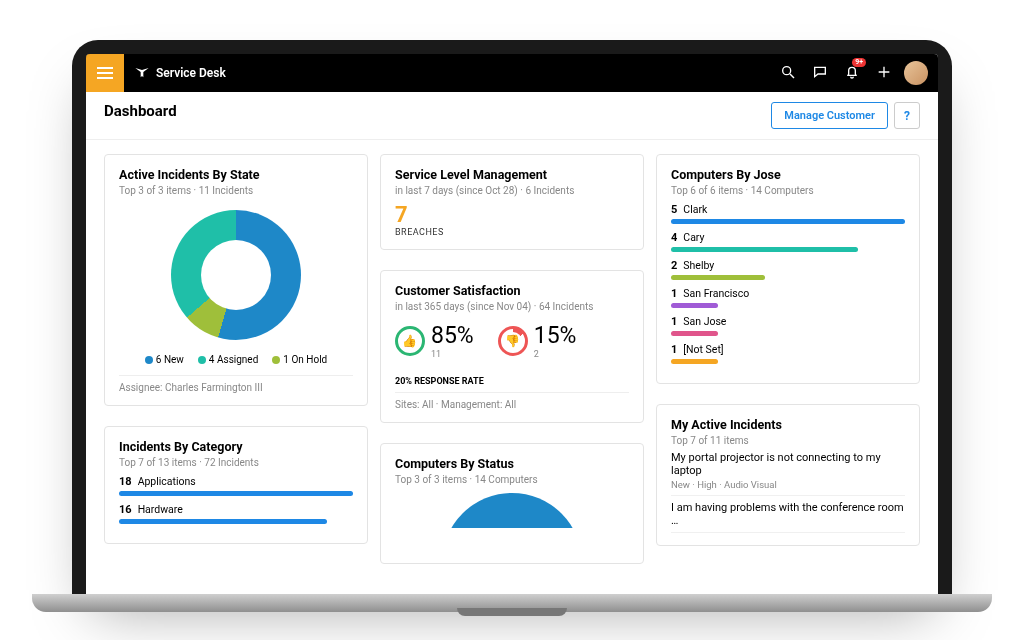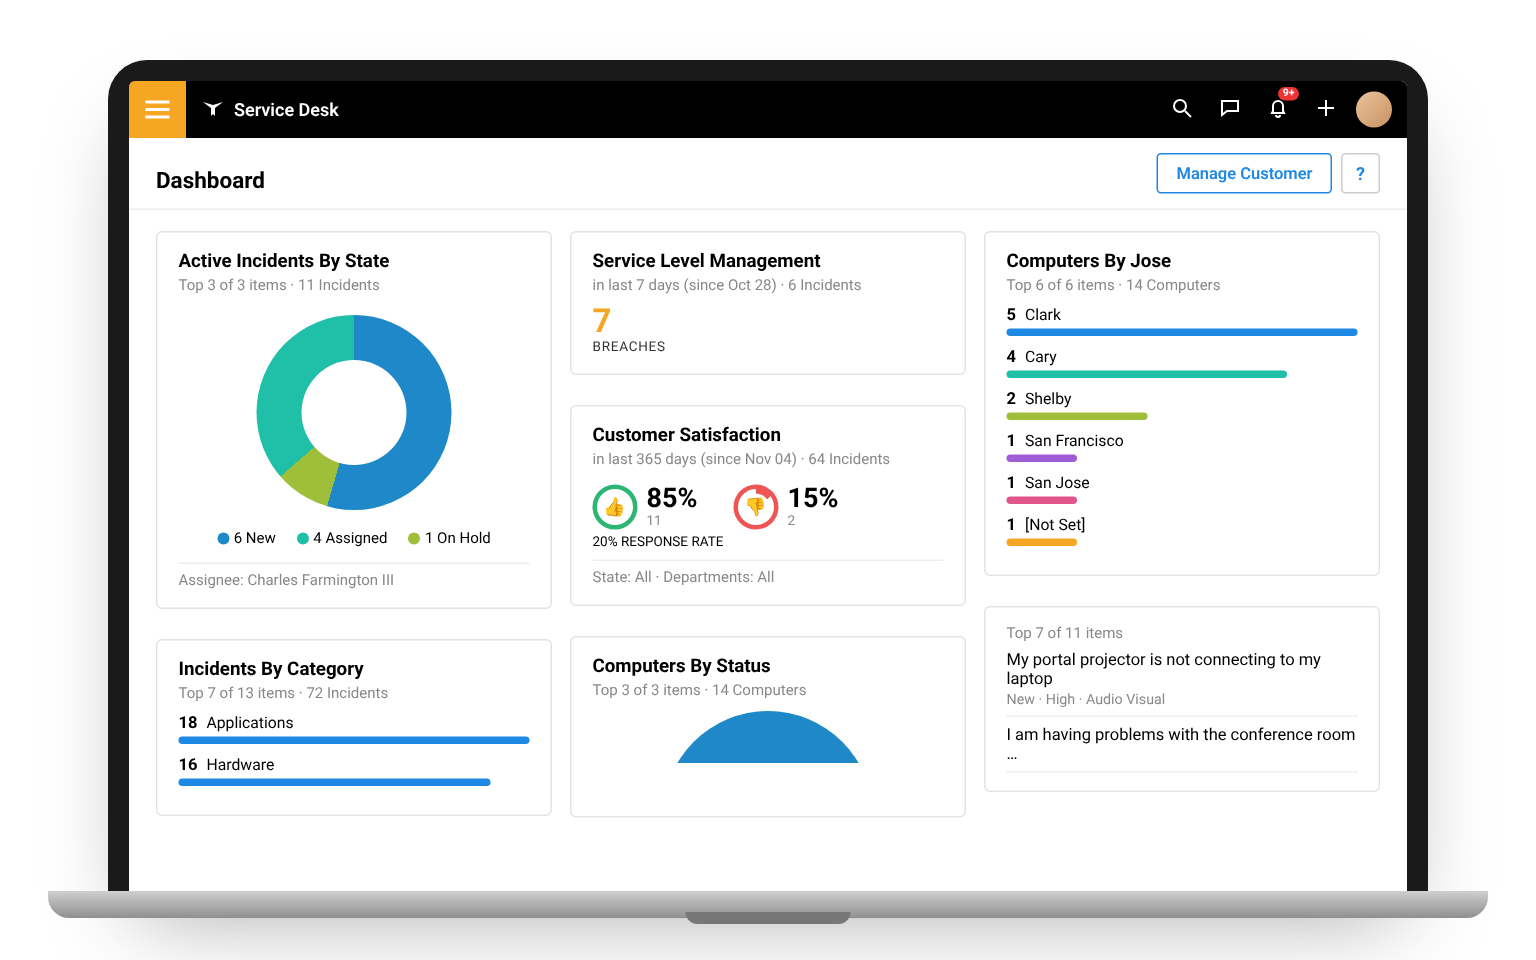--- a/index.html
+++ b/index.html
@@ -17,21 +17,21 @@
   .ham span:after{position:absolute;top:5px}
   .brand{display:flex;align-items:center;gap:6px;padding-left:10px;font-weight:600}
   .brand svg{width:16px;height:16px;fill:#fff}
   .hspacer{flex:1}
   .hicn{width:32px;height:38px;display:flex;align-items:center;justify-content:center;position:relative;cursor:pointer}
   .hicn svg{width:16px;height:16px;fill:none;stroke:#fff;stroke-width:2}
   .badge{position:absolute;top:4px;right:2px;background:#e33;color:#fff;font-size:7px;font-weight:700;border-radius:7px;padding:1px 3px;line-height:1}
   .avatar{width:24px;height:24px;border-radius:50%;background:linear-gradient(135deg,#e8c49a,#c99262);margin:0 10px 0 4px;cursor:pointer}
   
   .page{flex:1;background:#fff;overflow:hidden}
-  .phead{display:flex;align-items:flex-end;padding:10px 18px;border-bottom:1px solid #eee}
+  .phead{display:flex;align-items:flex-start;padding:10px 18px;border-bottom:1px solid #eee}
   .phead h1{font-size:15px;font-weight:700}
   .phead .sp{flex:1}
   .mwbtn{border:1px solid #1e88e5;color:#1e88e5;background:#fff;font-size:11px;padding:6px 12px;border-radius:3px;cursor:pointer;font-weight:600}
   .helpb{border:1px solid #ccc;color:#1e88e5;background:#fff;font-size:12px;font-weight:700;width:26px;height:27px;border-radius:3px;margin-left:6px;cursor:pointer}
   .grid{padding:14px 18px;display:grid;grid-template-columns:1fr 1fr 1fr;gap:12px;height:calc(100% - 48px);overflow:hidden}
   .col{display:flex;flex-direction:column;gap:20px}
   .card{border:1px solid #e3e3e3;border-radius:4px;padding:12px 14px;background:#fff}
   .card h3{font-size:12.5px;font-weight:700;margin-bottom:3px}
   .sub{font-size:10px;color:#888}
   
@@ -44,23 +44,23 @@
   
   .bignum{font-size:22px;color:#f5a623;font-weight:700;margin-top:6px}
   .biglbl{font-size:9px;font-weight:400;letter-spacing:.5px;color:#333}
   
   .csat{display:flex;gap:24px;align-items:center;padding:10px 0 4px}
   .ring{width:30px;height:30px;border-radius:50%;display:flex;align-items:center;justify-content:center;font-size:12px}
   .ring.g{border:3px solid #2bb673;color:#2bb673}
   .ring.r{border:3px solid #e55;color:#e55;background:conic-gradient(#e55 0 54deg,transparent 54deg 360deg);position:relative}
   .ring.r:before{content:"";position:absolute;inset:3px;background:#fff;border-radius:50%}
   .ring.r span{position:relative}
-  .csat .pct{font-size:18px;font-weight:700}
+  .csat .pct{font-size:23px;font-weight:400}
   .csat .cnt{font-size:9px;color:#888;display:block}
-  .rr{font-size:9px;font-weight:400;margin-top:0}
+  .rr{font-size:9px;font-weight:700;margin-top:13px}
   
   .barrow{margin:7px 0}
   .barlbl{font-size:10.5px;display:flex;gap:6px;align-items:baseline;margin-bottom:3px}
   .barlbl b{font-size:11px}
   .bar{height:5px;border-radius:3px;position:relative;background:transparent}
   .barfill{height:5px;border-radius:3px}
   
   .inc{font-size:11px;padding:5px 0;border-bottom:1px solid #f0f0f0}
   .inc .meta{font-size:9.5px;color:#888;margin-top:2px}
   
@@ -179,21 +179,21 @@
                   <div><span class="pct">85%</span><span class="cnt">11</span></div>
                 </div>
                 <div style="display:flex;align-items:center;gap:6px">
                   <div class="ring r">
                       <span>👎</span>
                     </div>
                   <div><span class="pct">15%</span><span class="cnt">2</span></div>
                 </div>
               </div>
               <div class="rr">20% RESPONSE RATE</div>
-              <div class="foot">State: All   ·   Departments: All</div>
+              <div class="foot">Sites: All   ·   Management: All</div>
             </div>
 
             <div class="card">
               <h3>Computers By Status</h3>
               <div class="sub">Top 3 of 3 items  ·  14 Computers</div>
               <div class="donut2"></div>
             </div>
           </div>
 
           <div class="col">
@@ -252,20 +252,21 @@
                       <span>[Not Set]</span>
                     </div>
     <div class="bar">
                       <div class="barfill" style="width:20%;background:#f5a623"></div>
                     </div>
   </div>
                 </div>
             </div>
 
             <div class="card">
+              <h3>My Active Incidents</h3>
               <div class="sub">Top 7 of 11 items</div>
               <div id="myinc">
                   <div class="inc">
      <div>My portal projector is not connecting to my laptop</div>
      <div class="meta">New   ·   High   ·   Audio Visual</div>
    </div>
                   <div class="inc">
      <div>I am having problems with the conference room …</div>
 
    </div>

